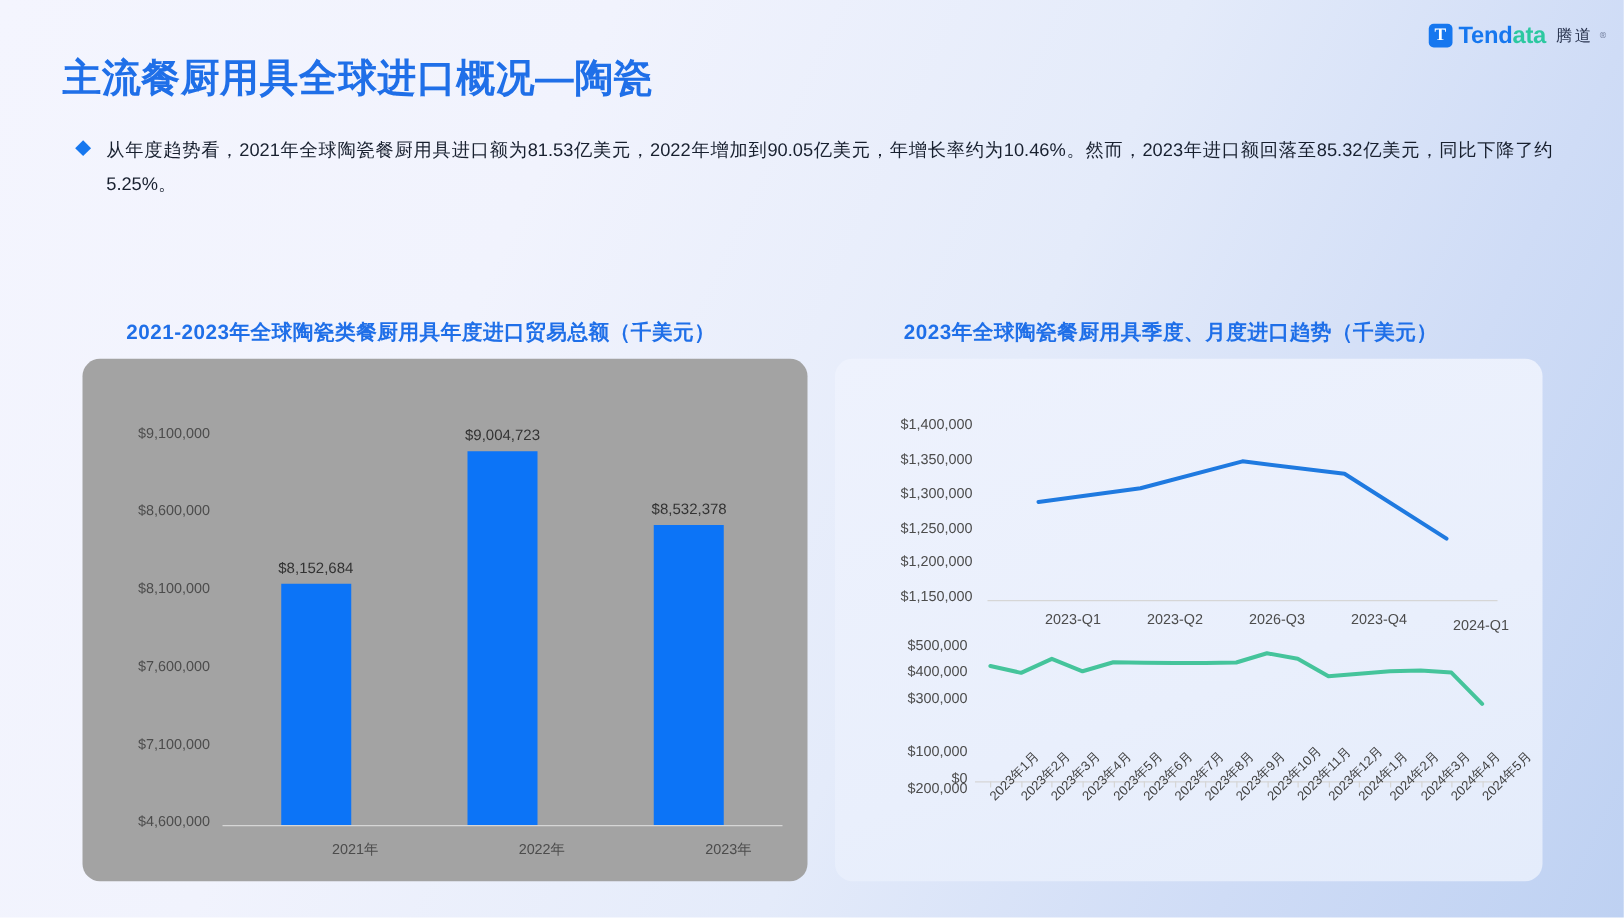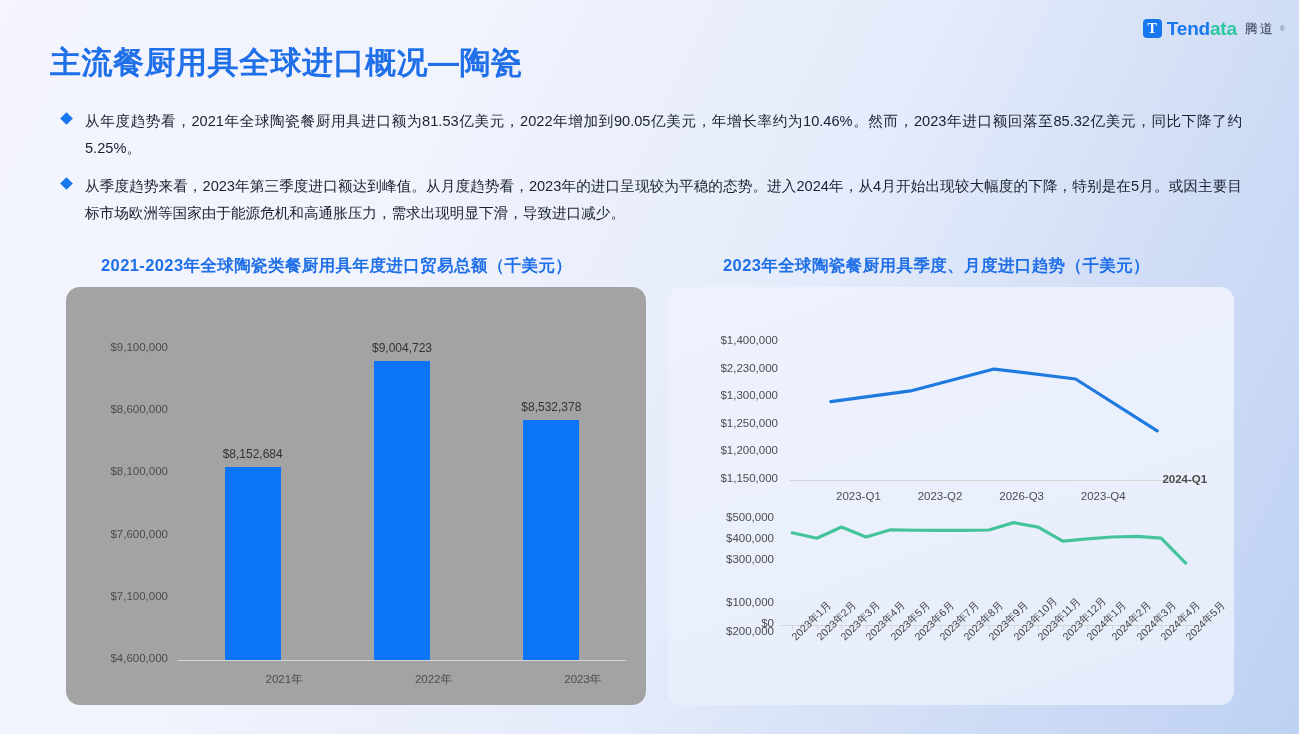--- a/index.html
+++ b/index.html
@@ -58,24 +58,20 @@
   <span class="logo-tm">®</span>
 </div>
 
 <div class="page-title">主流餐厨用具全球进口概况—陶瓷</div>
 
 <div class="bullets">
   <div class="bullet">
     <span class="diamond"></span>
     <span class="btext">从年度趋势看，2021年全球陶瓷餐厨用具进口额为81.53亿美元，2022年增加到90.05亿美元，年增长率约为10.46%。然而，2023年进口额回落至85.32亿美元，同比下降了约5.25%。</span>
   </div>
-  <div class="bullet">
-    <span class="diamond"></span>
-    <span class="btext">从季度趋势来看，2023年第三季度进口额达到峰值。从月度趋势看，2023年的进口呈现较为平稳的态势。进入2024年，从4月开始出现较大幅度的下降，特别是在5月。或因主要目标市场欧洲等国家由于能源危机和高通胀压力，需求出现明显下滑，导致进口减少。</span>
-  </div>
 </div>
 
 <div class="sec-title" id="sec-left">2021-2023年全球陶瓷类餐厨用具年度进口贸易总额（千美元）</div>
 <div class="sec-title" id="sec-right">2023年全球陶瓷餐厨用具季度、月度进口趋势（千美元）</div>
 
 <div class="card" id="card-left">
   <div id="bar-chart" style="position:absolute;inset:0;">
       <div class="ytick" style="left: 6px; width: 96px; top: 54px;">$9,100,000</div>
       <div class="ytick" style="left: 6px; width: 96px; top: 116.2px;">$8,600,000</div>
       <div class="ytick" style="left: 6px; width: 96px; top: 178.4px;">$8,100,000</div>
@@ -91,34 +87,34 @@
       <div class="xtick" style="left: 286px; width: 100px; top: 385px;">2022年</div>
       <div class="bar" style="left: 457.333px; top: 132.612px; width: 56px; height: 240.388px;"></div>
       <div class="dlabel" style="left: 415.333px; width: 140px; top: 112.612px;">$8,532,378</div>
       <div class="xtick" style="left: 435.333px; width: 100px; top: 385px;">2023年</div>
     </div>
 </div>
 
 <div class="card" id="card-right">
   <div id="q-chart" style="position:absolute;inset:0;">
       <div class="ytick" style="left: 10px; width: 100px; top: 47px;">$1,400,000</div>
-      <div class="ytick" style="left: 10px; width: 100px; top: 74.6px;">$2,230,000</div>
+      <div class="ytick" style="left: 10px; width: 100px; top: 74.6px;">$1,350,000</div>
       <div class="ytick" style="left: 10px; width: 100px; top: 102.2px;">$1,300,000</div>
       <div class="ytick" style="left: 10px; width: 100px; top: 129.8px;">$1,250,000</div>
       <div class="ytick" style="left: 10px; width: 100px; top: 157.4px;">$1,200,000</div>
       <div class="ytick" style="left: 10px; width: 100px; top: 185px;">$1,150,000</div>
       <div class="axis-line" style="left: 122px; top: 193px; width: 408px;"></div>
       <svg width="566" height="418" style="position: absolute; left: 0px; top: 0px;">
         <polyline points="162.8,114.616 244.39999999999998,103.576 326,82.048 407.59999999999997,91.984 489.2,143.872" fill="none" stroke="#1f7ae0" stroke-width="3.2" stroke-linejoin="round" stroke-linecap="round"></polyline>
       </svg>
       <div class="xtick" style="left: 112.8px; width: 100px; top: 203px;">2023-Q1</div>
       <div class="xtick" style="left: 194.4px; width: 100px; top: 203px;">2023-Q2</div>
       <div class="xtick" style="left: 276px; width: 100px; top: 203px;">2026-Q3</div>
       <div class="xtick" style="left: 357.6px; width: 100px; top: 203px;">2023-Q4</div>
-      <div class="xtick" style="left: 439.2px; width: 100px; top: 186px; font-weight: bold;">2024-Q1</div>
+      <div class="xtick" style="left: 439.2px; width: 100px; top: 208px;">2024-Q1</div>
     </div>
   <div id="m-chart" style="position:absolute;inset:0;">
       <div class="ytick" style="left: 6px; width: 100px; top: 224px;">$500,000</div>
       <div class="ytick" style="left: 6px; width: 100px; top: 245.2px;">$400,000</div>
       <div class="ytick" style="left: 6px; width: 100px; top: 266.4px;">$300,000</div>
       <div class="ytick" style="left: 6px; width: 100px; top: 290px; margin-top: 48px;">$200,000</div>
       <div class="ytick" style="left: 6px; width: 100px; top: 308.8px;">$100,000</div>
       <div class="ytick" style="left: 6px; width: 100px; top: 330px;">$0</div>
       <div class="axis-line" style="left: 112px; top: 338px; width: 418px;"></div>
       <svg width="566" height="418" style="position: absolute; left: 0px; top: 0px;">

